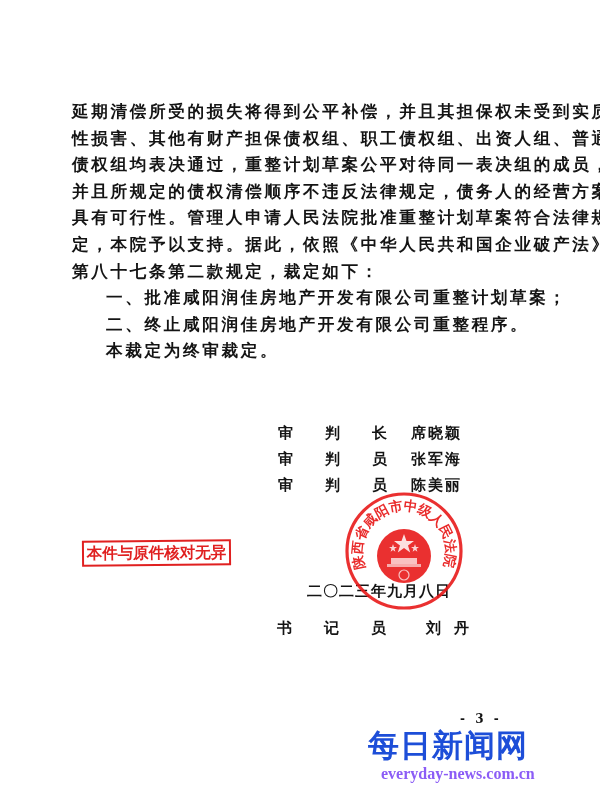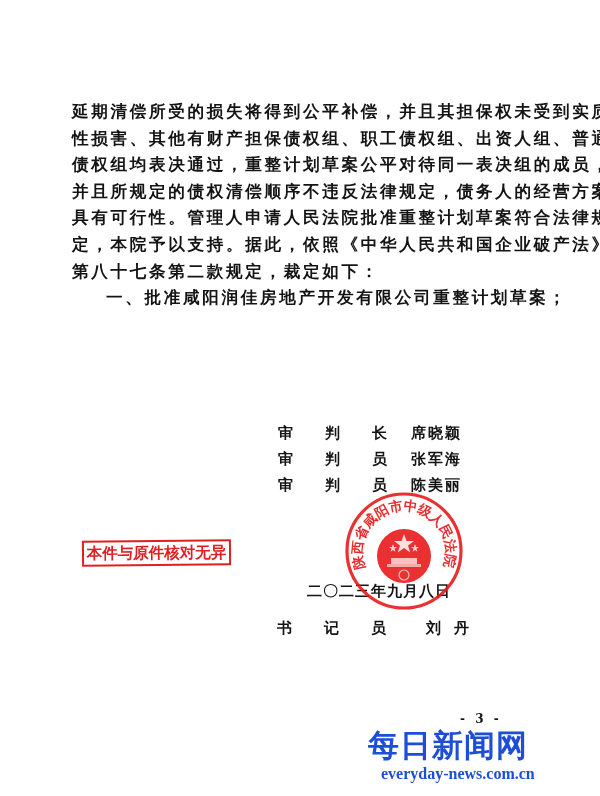--- a/index.html
+++ b/index.html
@@ -24,37 +24,39 @@
     transform:rotate(-0.5deg);
   }
   .seal { position:absolute; left:343px; top:490px; width:122px; height:122px; }
   .date { position:absolute; left:307px; top:582px; font-size:15px; font-weight:bold; letter-spacing:1px; }
   .clerk { position:absolute; left:277px; top:619px; width:240px; height:24px; }
   .clerk span { position:absolute; top:0; font-size:15px; font-weight:bold; }
   .attach { position:absolute; left:62px; top:669px; font-size:15px; font-weight:bold; letter-spacing:2px; }
   .pgnum { position:absolute; left:460px; top:712px; font-size:12px; font-weight:bold; letter-spacing:3px; }
   .wm-cn { position:absolute; left:368px; top:725px; font-size:31px; color:#1d4ed8; font-weight:bold;
            font-family:"DejaVu Sans", sans-serif; letter-spacing:1px; }
-  .wm-url { position:absolute; left:381px; top:765px; font-size:16px; color:#1d4ed8; font-weight:bold;
+  .wm-url { position:absolute; left:381px; top:765px; font-size:16px; color:#8b5cf6; font-weight:bold;
             font-family:"Liberation Serif", serif; }
 </style>
 </head>
 <body>
 
 <div class="page">
 
   <div class="body-text">
     <div class="line">延期清偿所受的损失将得到公平补偿，并且其担保权未受到实质</div>
     <div class="line">性损害、其他有财产担保债权组、职工债权组、出资人组、普通</div>
     <div class="line">债权组均表决通过，重整计划草案公平对待同一表决组的成员，</div>
     <div class="line">并且所规定的债权清偿顺序不违反法律规定，债务人的经营方案</div>
     <div class="line">具有可行性。管理人申请人民法院批准重整计划草案符合法律规</div>
     <div class="line">定，本院予以支持。据此，依照《中华人民共和国企业破产法》</div>
     <div class="line">第八十七条第二款规定，裁定如下：</div>
     <div class="line indent">一、批准咸阳润佳房地产开发有限公司重整计划草案；</div>
+    <div class="line indent">二、终止咸阳润佳房地产开发有限公司重整程序。</div>
+    <div class="line indent">本裁定为终审裁定。</div>
   </div>
 
   <div class="sign-row" style="top:424px;">
     <span class="c1">审</span>
     <span class="c2">判</span>
     <span class="c3">长</span>
     <span class="nm">席晓颖</span>
   </div>
   <div class="sign-row" style="top:450px;">
     <span class="c1">审</span>

